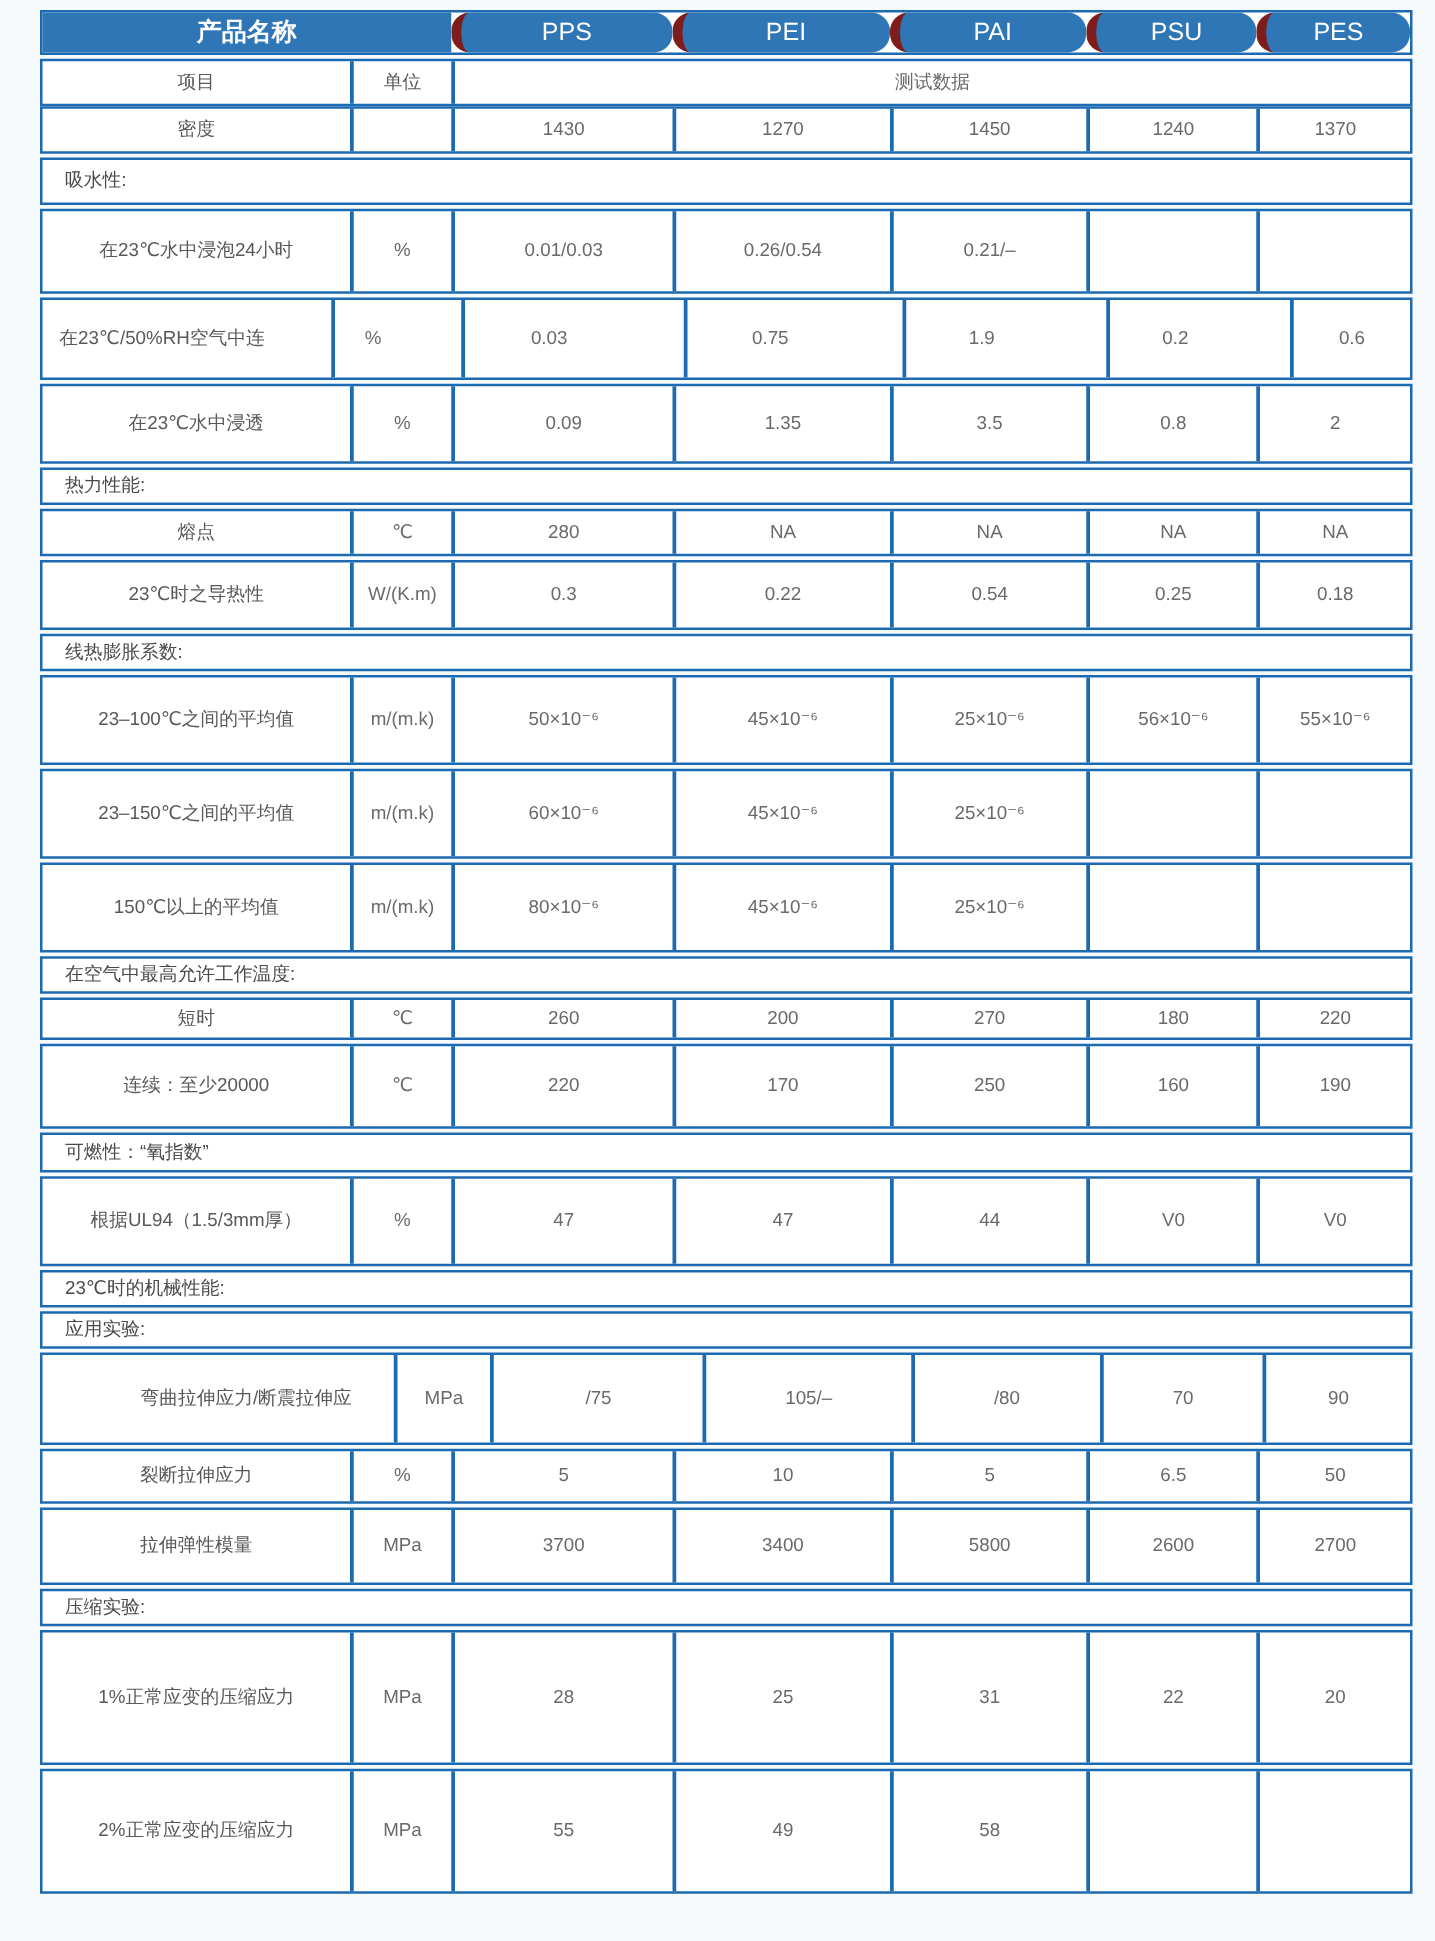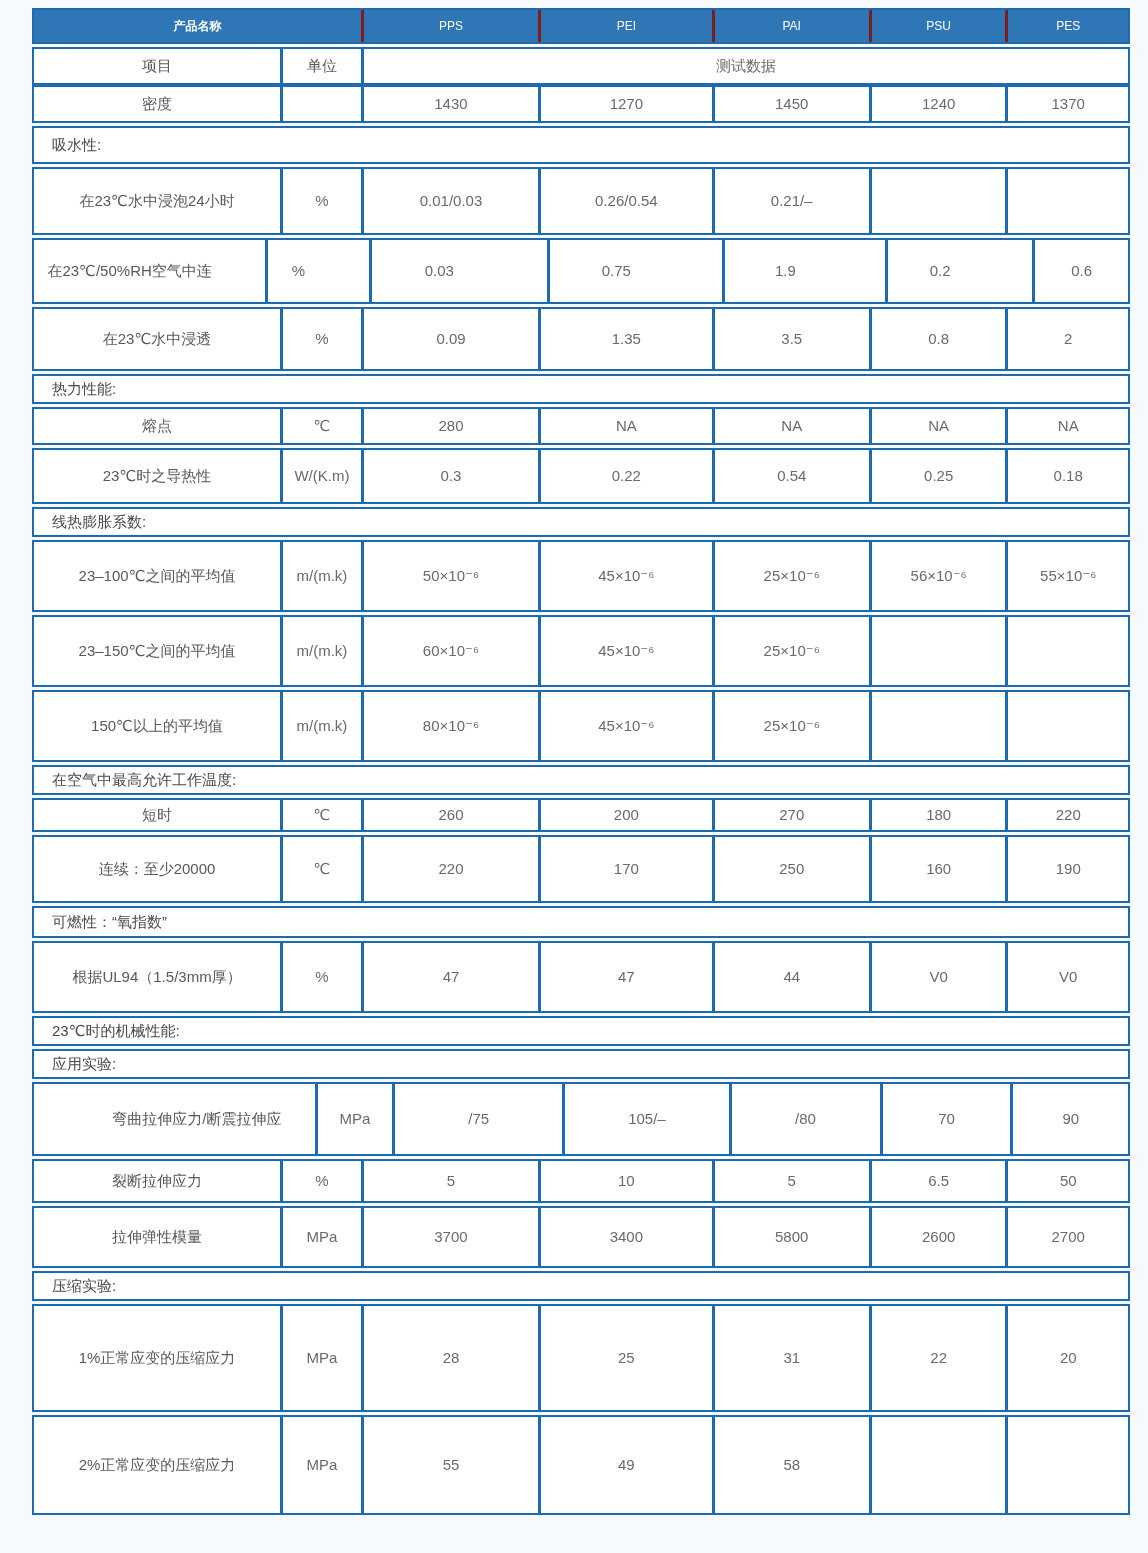--- a/index.html
+++ b/index.html
@@ -39,23 +39,23 @@
     text-align:center;
     font-size:15px;
     color:var(--value-text);
     line-height:1.35;
     overflow:hidden;
   }
   .cell.sep{border-left:3px solid var(--border);}
   .hrow .cell{
     background:var(--header-bg);
     color:var(--header-text);
-    font-size:12px;
-  }
-  .hrow .cell.sep{border-left:3px solid #7f1d1d;}
+    font-size:20px;
+  }
+  .hrow .cell.sep{border-left:8px solid #7f1d1d;border-radius:15px;}
   .hrow .cell.product{font-weight:bold;}
   .label-cell{color:var(--label-text);}
   .section-cell{
     justify-content:flex-start;
     text-align:center;
     padding-left:18px;
     color:#4a4a4a;
     width:100%;
   }
   

